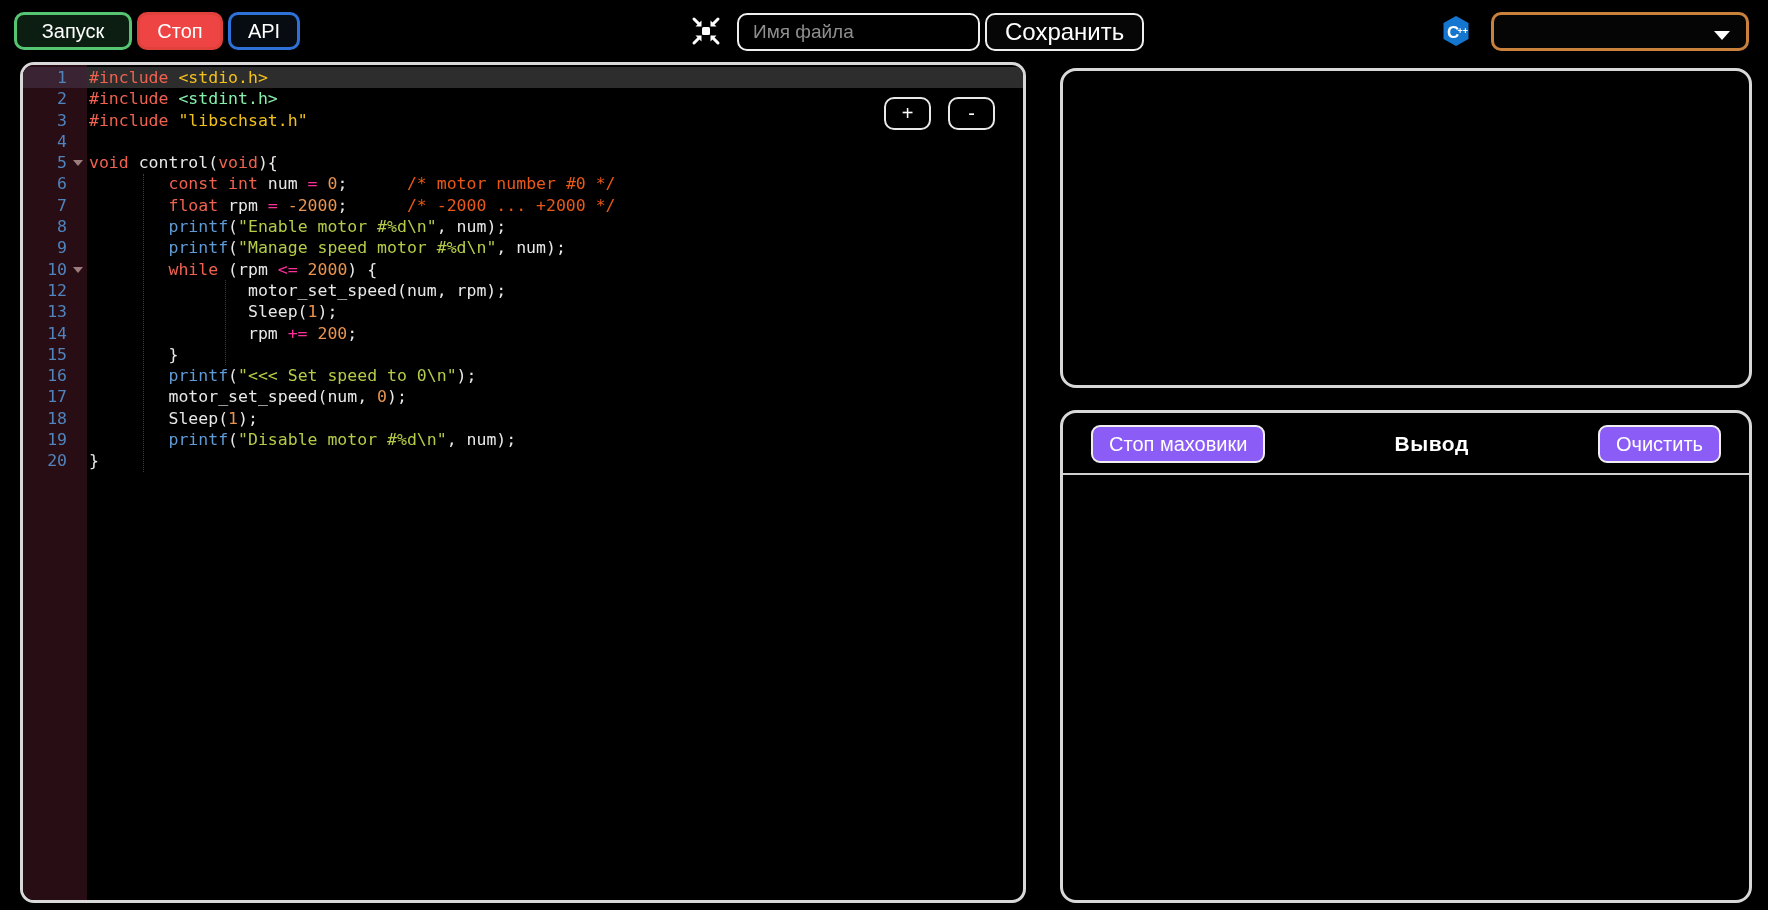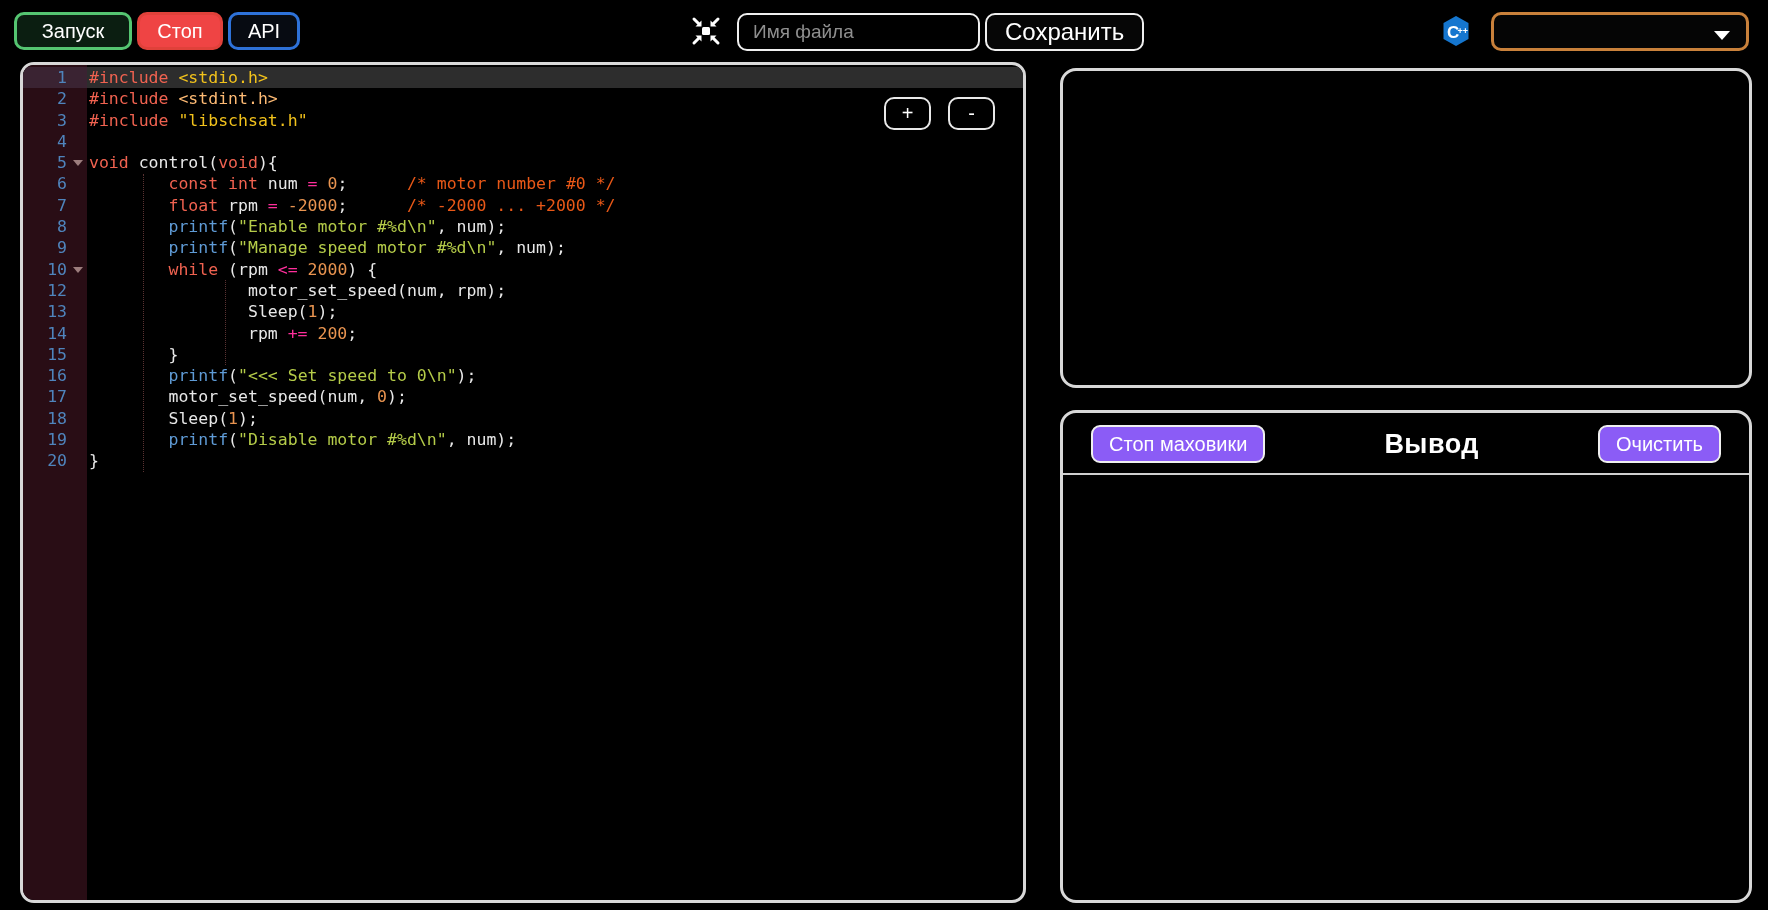--- a/index.html
+++ b/index.html
@@ -53,21 +53,21 @@
   
   .panel{position:absolute;box-sizing:border-box;border:3px solid #d8d8d8;border-radius:16px;
          background:#000;}
   .panel-top{left:1060px;top:68px;width:692px;height:320px;}
   .panel-out{left:1060px;top:410px;width:692px;height:493px;}
   .out-head{display:flex;align-items:center;justify-content:space-between;
             padding:12px 28px 10px 28px;border-bottom:2px solid #cfcfcf;}
   .out-btn{height:38px;box-sizing:border-box;border:2px solid #efefef;border-radius:9px;
            background:#8b5cf6;color:#fff;font-size:20px;display:flex;align-items:center;
            padding:0 16px;cursor:pointer;}
-  .out-title{font-size:27px;font-weight:bold;color:#fff;letter-spacing:0.5px;}
+  .out-title{font-size:21px;font-weight:bold;color:#fff;letter-spacing:0.5px;}
   .out-body{height:380px;}
 </style>
 </head>
 <body>
 
 <div class="stage" style="--run: #55c571; --stop: #e0413a; --api: #2e72d9; --sel: #c9813b; --cpp: #1576cf;">
 
   <button class="tb-btn btn-run">Запуск</button>
   <button class="tb-btn btn-stop">Стоп</button>
   <button class="tb-btn btn-api">API</button>
@@ -109,21 +109,21 @@
 
   <div class="editor">
     <div class="gutter-bg"></div>
     <div class="rows">
         <div class="row active">
           <div class="gut" style="color: rgb(79, 132, 188);"><span>1</span></div>
           <div class="code"><span style="color: rgb(240, 98, 80);">#include</span><span style="color: rgb(232, 232, 232);"> </span><span style="color: rgb(242, 194, 27);">&lt;stdio.h&gt;</span></div>
         </div>
         <div class="row">
           <div class="gut" style="color: rgb(79, 132, 188);"><span>2</span></div>
-          <div class="code"><span style="color: rgb(240, 98, 80);">#include</span><span style="color: rgb(232, 232, 232);"> </span><span style="color: #fdba74;">&lt;stdint.h&gt;</span></div>
+          <div class="code"><span style="color: rgb(240, 98, 80);">#include</span><span style="color: rgb(232, 232, 232);"> </span><span style="color: #86efac;">&lt;stdint.h&gt;</span></div>
         </div>
         <div class="row">
           <div class="gut" style="color: rgb(79, 132, 188);"><span>3</span></div>
           <div class="code"><span style="color: rgb(240, 98, 80);">#include</span><span style="color: rgb(232, 232, 232);"> </span><span style="color: rgb(242, 194, 27);">"libschsat.h"</span></div>
         </div>
         <div class="row">
           <div class="gut" style="color: rgb(79, 132, 188);"><span>4</span></div>
           <div class="code"></div>
         </div>
         <div class="row">

